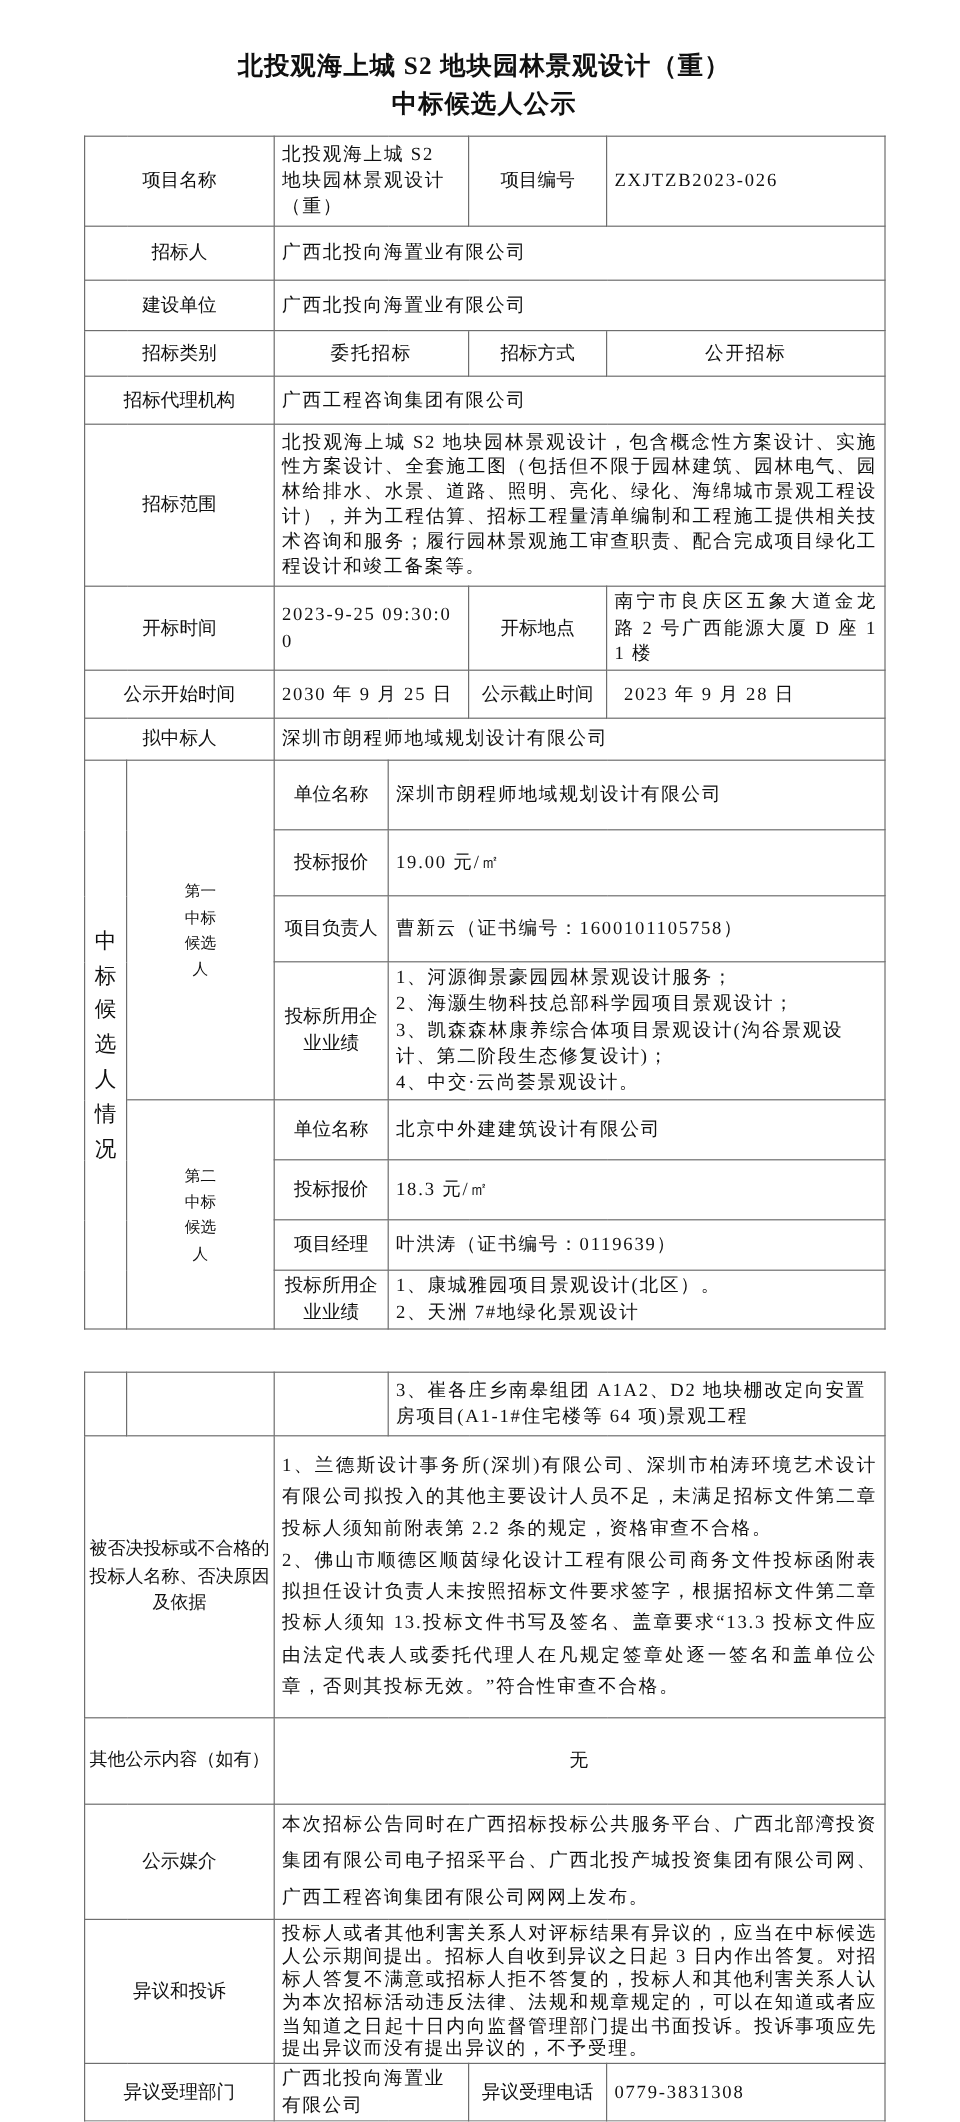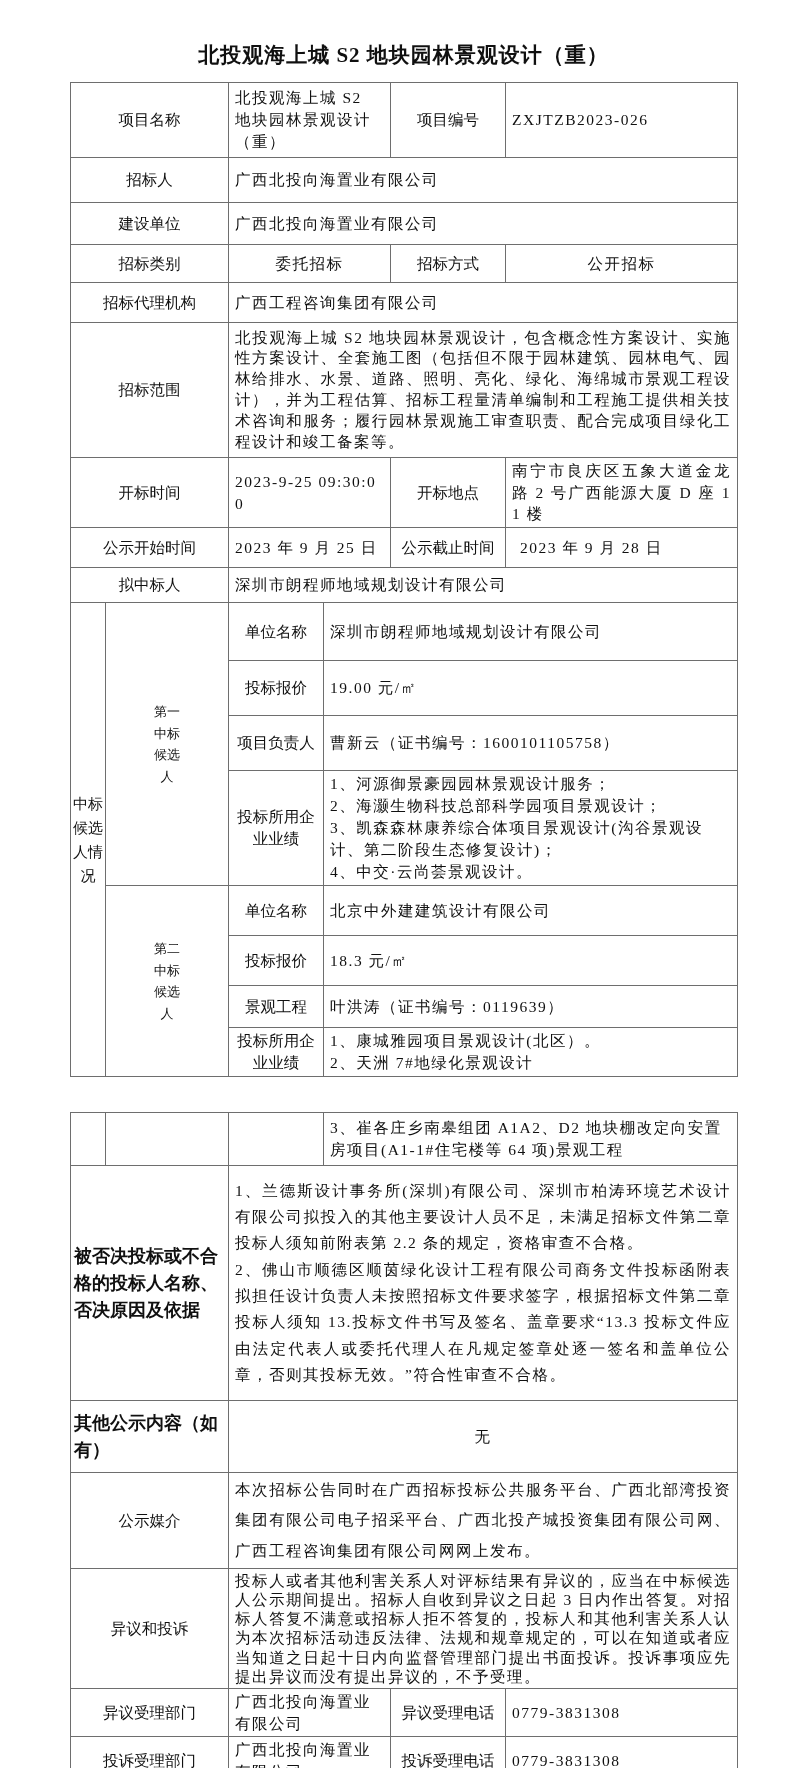--- a/index.html
+++ b/index.html
@@ -14,26 +14,26 @@
     margin-bottom:11px;letter-spacing:1px;
   }
   table{
     border-collapse:collapse;table-layout:fixed;width:667px;
   }
   td{
     border:1px solid #6e6e6e;font-size:15.5px;vertical-align:middle;
     padding:2px 6px;word-break:break-all;line-height:1.4;
   }
   .lab{text-align:center;letter-spacing:0;margin-left:28px;}
-  .lab-left{text-align:left;padding:2px 3px;font-size:18px;line-height:1.5;font-weight:bold;}
+  .lab-left{text-align:center;padding:2px 3px;font-size:15px;line-height:1.5;}
   .val{text-align:left;letter-spacing:1.5px;}
   .cen{text-align:center;}
   .jus{text-align:justify;font-family:Liberation Serif, serif;}
   .pre{white-space:pre-line;}
-  .vert{font-size:15px;padding:2px 1px;line-height:1.6;}
+  .vert{font-size:18px;padding:2px 1px;line-height:1.6;}
   .group{line-height:1.65;font-size:13px;}
   .scope{line-height:1.34;}
   .achv{line-height:1.42;}
   .reject{line-height:1.7;}
   .media{line-height:1.95;}
   .objection{line-height:1.24;}
   .t2{margin-top:35px;}
   
   .h75{height:75px}.h45{height:45px}.h42{height:42px}.h38{height:38px}
   .h40{height:40px}.h135{height:135px}.h48{height:48px}.h35{height:35px}
@@ -41,20 +41,21 @@
   .h53{height:53px}.h235{height:235px}.h72{height:72px}.h91{height:91px}
   .h117{height:117px}.h47{height:47px}
 </style>
 </head>
 <body>
 
 <div class="wrap">
 
   <div class="title">
     <div>北投观海上城 S2 地块园林景观设计（重）</div>
+    <div>中标候选人公示</div>
   </div>
 
   <table class="doc">
     <colgroup>
       <col style="width:35px">
         <col style="width:123px">
         <col style="width:95px">
       <col style="width:67px">
         <col style="width:115px">
         <col style="width:232px">
@@ -89,21 +90,21 @@
       <td colspan="4" class="val jus scope">北投观海上城 S2 地块园林景观设计，包含概念性方案设计、实施性方案设计、全套施工图（包括但不限于园林建筑、园林电气、园林给排水、水景、道路、照明、亮化、绿化、海绵城市景观工程设计），并为工程估算、招标工程量清单编制和工程施工提供相关技术咨询和服务；履行园林景观施工审查职责、配合完成项目绿化工程设计和竣工备案等。</td>
     </tr>
     <tr class="h48">
       <td colspan="2" class="lab">开标时间</td>
       <td colspan="2" class="val">2023-9-25 09:30:00</td>
       <td class="lab">开标地点</td>
       <td class="val jus">南宁市良庆区五象大道金龙路 2 号广西能源大厦 D 座 11 楼</td>
     </tr>
     <tr class="h40">
       <td colspan="2" class="lab">公示开始时间</td>
-      <td colspan="2" class="val">2023 年 9 月 25 日</td>
+      <td colspan="2" class="val">2030 年 9 月 25 日</td>
       <td class="lab">公示截止时间</td>
       <td class="val" style="padding-left:14px">2023 年 9 月 28 日</td>
     </tr>
     <tr class="h35">
       <td colspan="2" class="lab">拟中标人</td>
       <td colspan="4" class="val">深圳市朗程师地域规划设计有限公司</td>
     </tr>
     <tr class="h58">
       <td rowspan="8" class="lab vert">中标候选人情况</td>
       <td rowspan="4" class="lab pre group">第一
@@ -135,21 +136,21 @@
 候选
 人</td>
       <td class="lab">单位名称</td>
       <td colspan="3" class="val">北京中外建建筑设计有限公司</td>
     </tr>
     <tr class="h50">
       <td class="lab">投标报价</td>
       <td colspan="3" class="val">18.3 元/㎡</td>
     </tr>
     <tr class="h42">
-      <td class="lab">景观工程</td>
+      <td class="lab">项目经理</td>
       <td colspan="3" class="val">叶洪涛（证书编号：0119639）</td>
     </tr>
     <tr class="h40">
       <td class="lab pre">投标所用企
 业业绩</td>
       <td colspan="3" class="val pre achv">1、康城雅园项目景观设计(北区）。
 2、天洲 7#地绿化景观设计</td>
     </tr>
   </tbody>
     </table>

